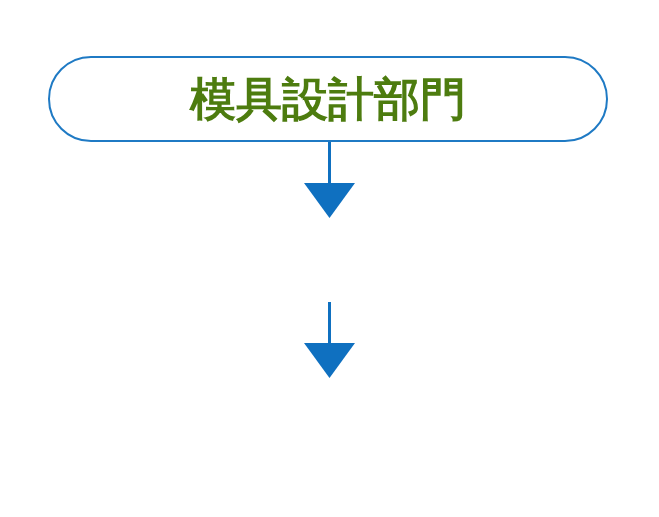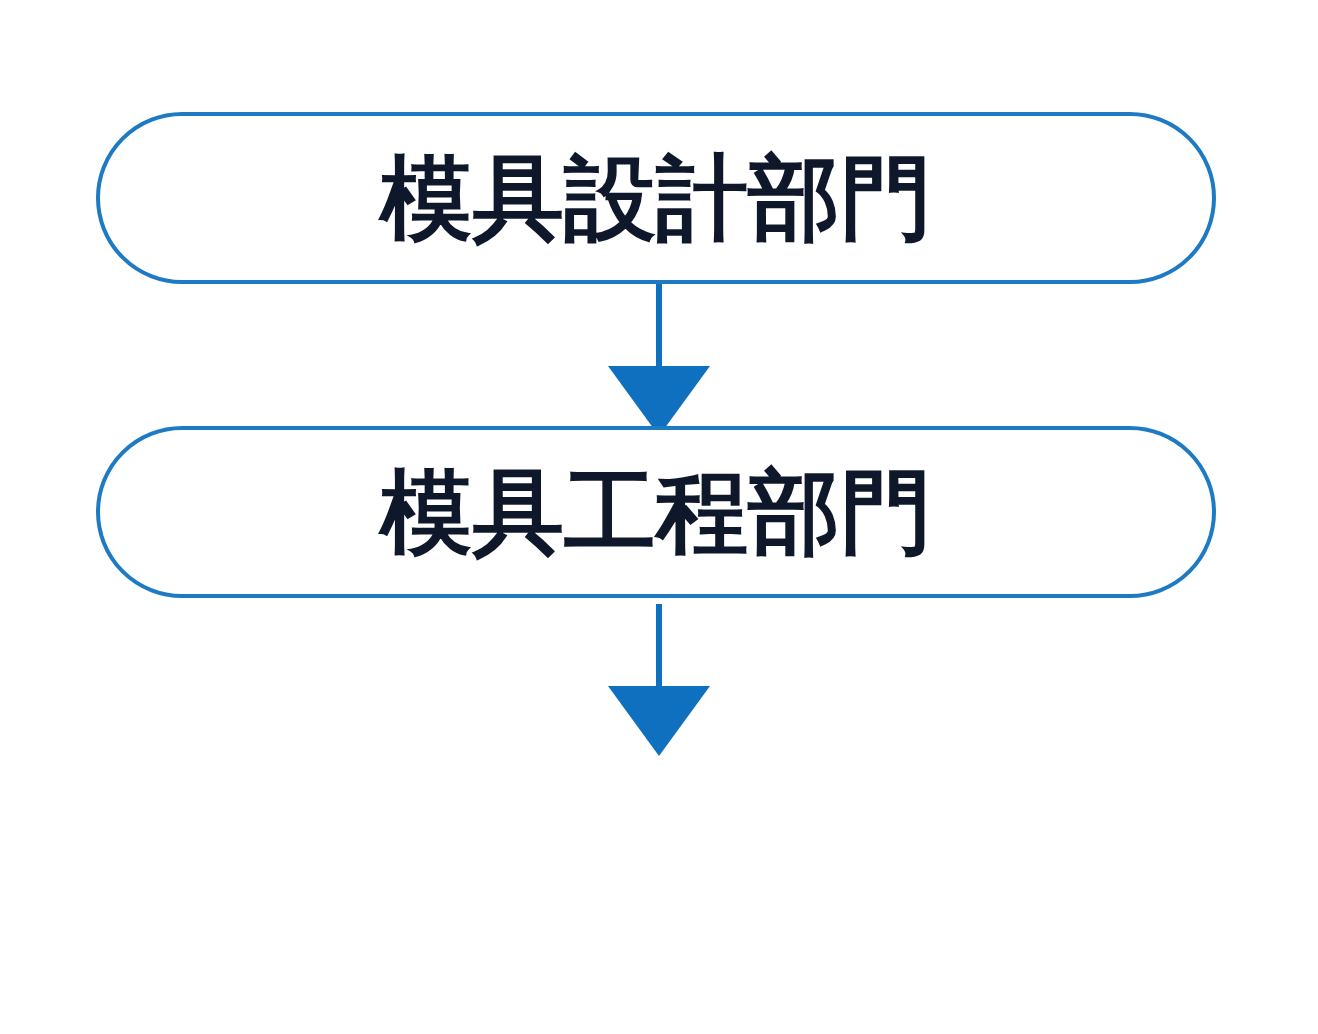--- a/index.html
+++ b/index.html
@@ -29,21 +29,21 @@
     border-radius: 43px / 43px;
     display: flex;
     align-items: center;
     justify-content: center;
   }
   .node-label {
     font-family: "DejaVu Sans", "Liberation Sans", sans-serif;
     font-weight: bold;
     font-size: 46px;
     line-height: 1;
-    color: #0f172a;
+    color: #4d7c0f;
     letter-spacing: 0px;
     white-space: nowrap;
     user-select: none;
   }
   #node-0 { top: 56px; }
   #node-1 { top: 213px; }
   #node-2 { top: 373px; }
 
   .connector {
     position: absolute;
@@ -75,18 +75,15 @@
         <line x1="329.5" y1="302" x2="329.5" y2="346" stroke="#0f70c0" stroke-width="3"></line>
         <polygon points="304,343 355,343 329.5,378" fill="#0f70c0"></polygon>
       </g>
     </svg>
   </div>
 
   <div class="node" id="node-0">
     <span class="node-label">模具設計部門</span>
   </div>
 
-  <div class="node" id="node-1">
-    <span class="node-label">模具工程部門</span>
-  </div>
 
 
 </div>
 
 </body></html>

